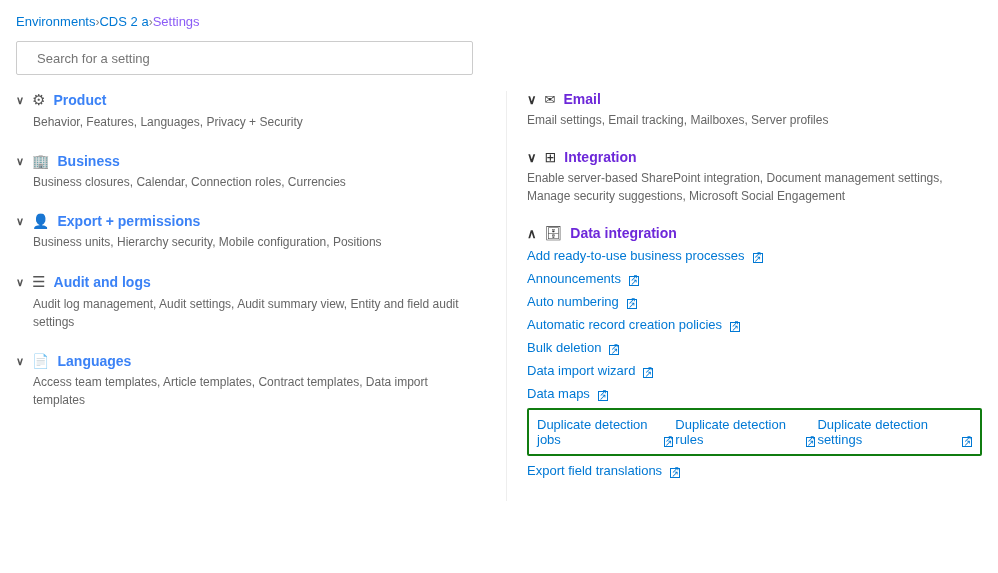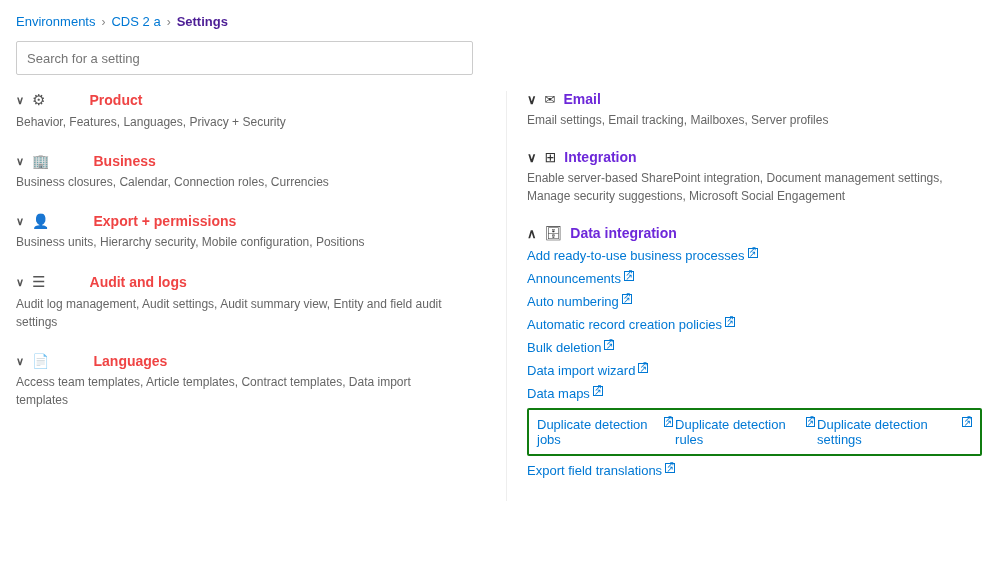--- a/index.html
+++ b/index.html
@@ -9,39 +9,38 @@
       color: #333;
       background: #fff;
       width: 998px;
       min-height: 573px;
     }
 
     .breadcrumb-bar {
       padding: 14px 16px 8px 16px;
       display: flex;
       align-items: center;
-      gap: 6px;
       font-size: 13px;
       color: #555;
     }
     .breadcrumb-bar .crumb {
       color: #0078d4;
       cursor: pointer;
     }
     .breadcrumb-bar .sep { color: #888; font-size: 12px; }
-    .breadcrumb-bar .current { font-weight: 700; color: #4c1d95; }
+    .breadcrumb-bar .current { font-weight: 400; color: #8b5cf6; }
 
     .search-bar {
       padding: 4px 16px 16px 16px;
     }
     .search-bar input {
       width: 457px;
       height: 34px;
       border: 1px solid #ccc;
-      padding: 0 10px;
+      padding: 0 20px;
       font-size: 13px;
       color: #333;
       outline: none;
       border-radius: 2px;
     }
 
     .main-content {
       display: flex;
       padding: 0 16px;
       gap: 0;
@@ -76,28 +75,27 @@
     }
 
     .section-header .section-icon {
       font-size: 15px;
       color: #555;
     }
 
     .section-title {
       font-size: 14px;
       font-weight: 600;
-      color: #ef4444;
-      margin-left: 36px;
+      color: #3b82f6;
     }
 
     .section-desc {
       font-size: 12px;
       color: #666;
-      margin-left: 0;
+      margin-left: 17px;
       line-height: 1.5;
     }
 
     
     .right-section {
       margin-bottom: 20px;
     }
 
     .right-section-header {
       display: flex;
@@ -120,21 +118,22 @@
     }
 
     .data-mgmt-links {
       display: flex;
       flex-direction: column;
       gap: 2px;
     }
 
     .data-link {
       display: flex;
-      align-items: flex-start;
+      align-items: flex-end;
+      gap: 5px;
       color: #0078d4;
       font-size: 13px;
       padding: 3px 0;
       cursor: pointer;
       text-decoration: none;
     }
 
     .highlight-box {
       border: 2px solid #107c10;
       border-radius: 2px;

